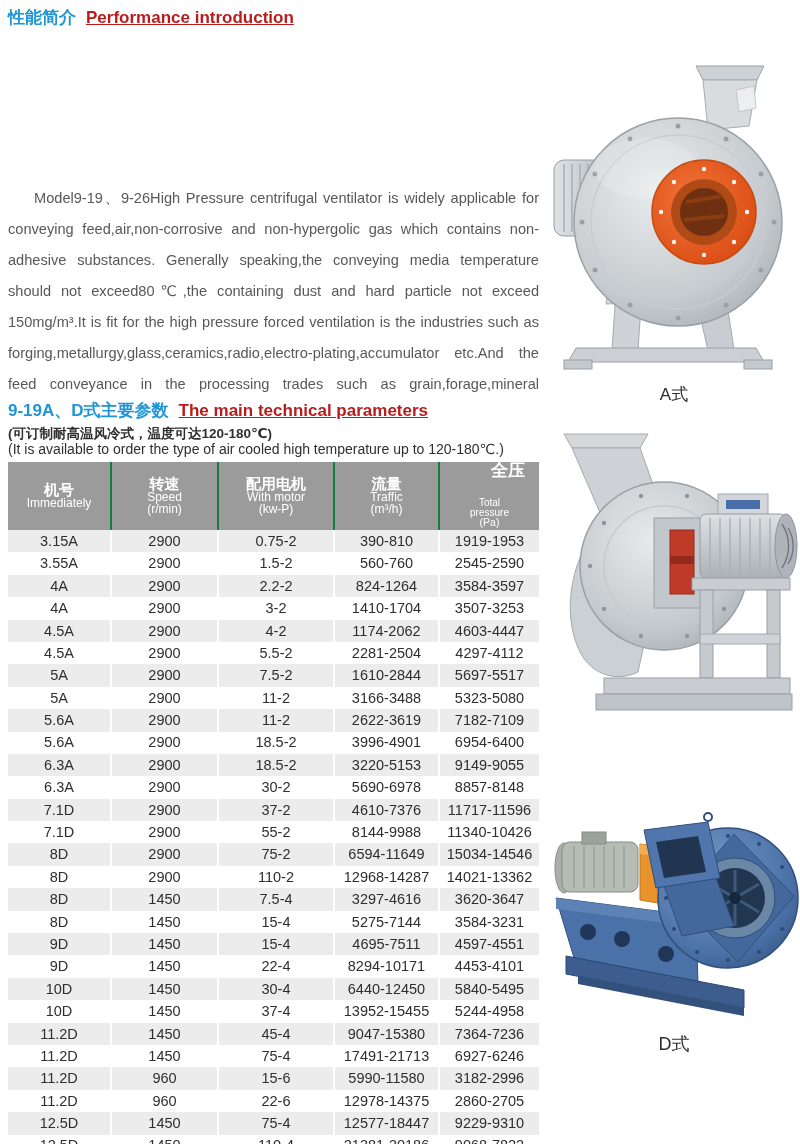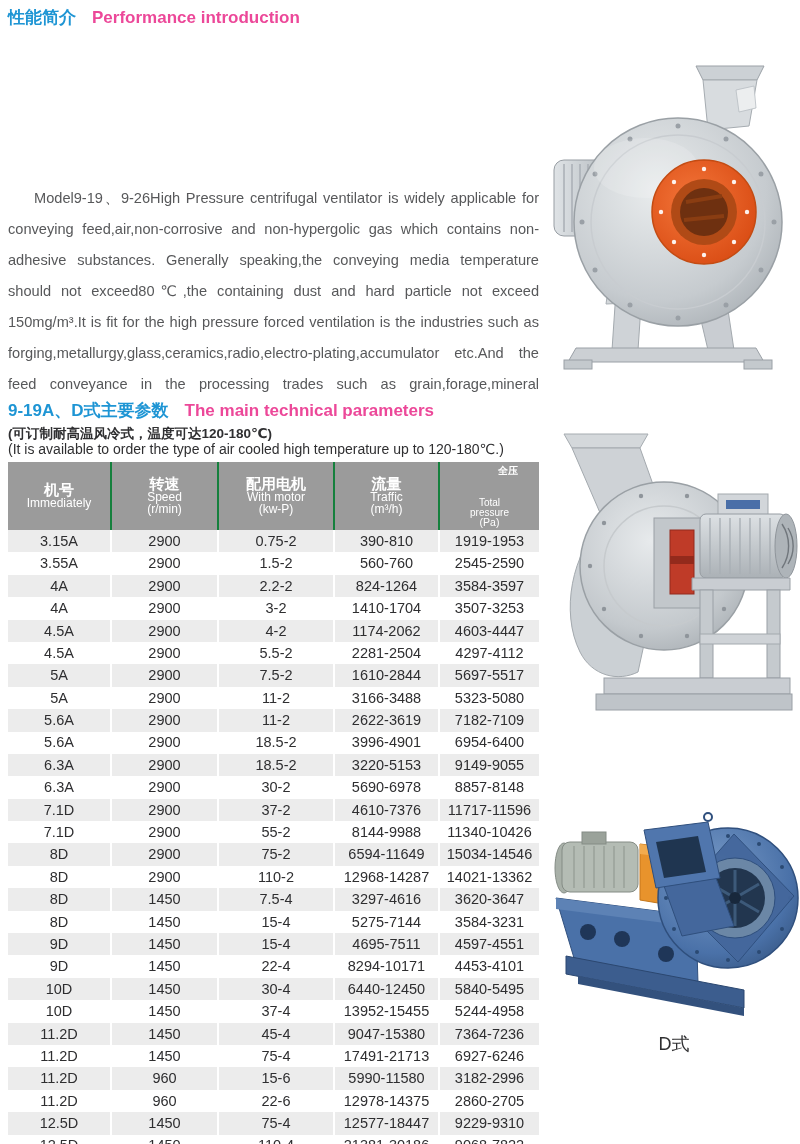--- a/index.html
+++ b/index.html
@@ -2,42 +2,42 @@
 <html><head>
 <meta charset="utf-8">
 <style>
   html,body { margin:0; padding:0; background:#ffffff; }
   .page {
     position:relative; width:800px; height:1144px; background:#fff;
     font-family:"Liberation Sans","DejaVu Sans",sans-serif; overflow:hidden;
   }
   .sec-title { position:absolute; left:8px; font-size:17px; font-weight:bold; white-space:nowrap; }
   .sec-title .zh { color:#1e95d4; }
-  .sec-title .en { color:#ec4899; margin-left:16px; font-weight:600; }
+  .sec-title .en { color:#b91c1c; margin-left:10px; font-weight:600;text-decoration:underline; }
   #title-performance { top:6px; }
   #title-params { top:399px; }
 
   .para { position:absolute; left:8px; width:531px; text-align:justify; overflow:hidden; }
   #para-zh { top:47px; height:126px; font-size:14.5px; font-weight:bold; line-height:31px; color:#3e3e40; text-indent:30px; }
   #para-en { top:183px; height:218px; font-size:14.6px; line-height:31px; color:#57585a; text-indent:26px; }
 
   .note { position:absolute; left:8px; color:#2f2f31; white-space:nowrap; }
   #note-zh { top:425px; font-size:13.5px; font-weight:bold; }
   #note-en { top:441px; font-size:14px; font-weight:500; }
 
   #params-table { position:absolute; left:8px; top:462px; width:531px;
     border-collapse:collapse; table-layout:fixed; border-bottom:2px solid #55565a; }
   #params-table th { background:#9b9b9b; color:#fff; text-align:center; vertical-align:middle;
     padding:2px 0 3px 0; font-weight:normal; }
   #params-table th + th { border-left:2px solid #15803d; }
   #params-table td + td { border-left:2px solid #ffffff; }
   .th-zh  { display:block; font-size:15px; font-weight:bold; line-height:15px; }
   .th-en  { display:block; font-size:12px; line-height:12px; white-space:pre-line; }
   .th-unit{ display:block; font-size:12px; line-height:12px; }
-  th.c5 .th-zh { font-size:10px; line-height:13px;padding-left:37px; }
+  th.c5 .th-zh { font-size:17px; line-height:13px;padding-left:37px; }
   th.c5 .th-en { font-size:10px; line-height:10px;margin-top:21px; }
   th.c5 .th-unit{ font-size:10.5px; line-height:9px; }
   #params-table td { height:22.4px; padding:0; text-align:center; font-size:14.5px; color:#2e2e30; line-height:1; }
   #params-table tbody tr:nth-child(odd) { background:#ececec; }
 
   .photo { position:absolute; }
   #photo-a { left:550px; top:64px;  width:248px; height:314px; }
   #photo-b { left:552px; top:430px; width:246px; height:292px; }
   #photo-c { left:548px; top:786px; width:252px; height:240px; }
   .photo svg { width:100%; height:100%; display:block; }
@@ -360,20 +360,21 @@
           <circle cx="111" cy="148" r="2.2"></circle>
           <circle cx="124" cy="118" r="2.2"></circle>
         <circle cx="154" cy="105" r="2.2"></circle>
           <circle cx="184" cy="118" r="2.2"></circle>
       </g>
       <circle cx="154" cy="148" r="33" fill="#b04a16"></circle>
       <circle cx="154" cy="148" r="24" fill="#6e3010"></circle>
       <path d="M136 138 L172 132 M134 156 L174 152" stroke="#8a3d12" stroke-width="4" fill="none"></path>
     </svg>
   </div>
+  <div class="caption" id="cap-a">A式</div>
 
   <div class="photo" id="photo-b">
     <svg viewBox="0 0 246 292">
       <defs>
         <radialGradient id="rB" cx="42%" cy="35%" r="75%">
           <stop offset="0%" stop-color="#e7eaec"></stop>
             <stop offset="70%" stop-color="#c4c9cd"></stop>
             <stop offset="100%" stop-color="#a7adb2"></stop>
         </radialGradient>
         <linearGradient id="gB" x1="0" y1="0" x2="0" y2="1">

